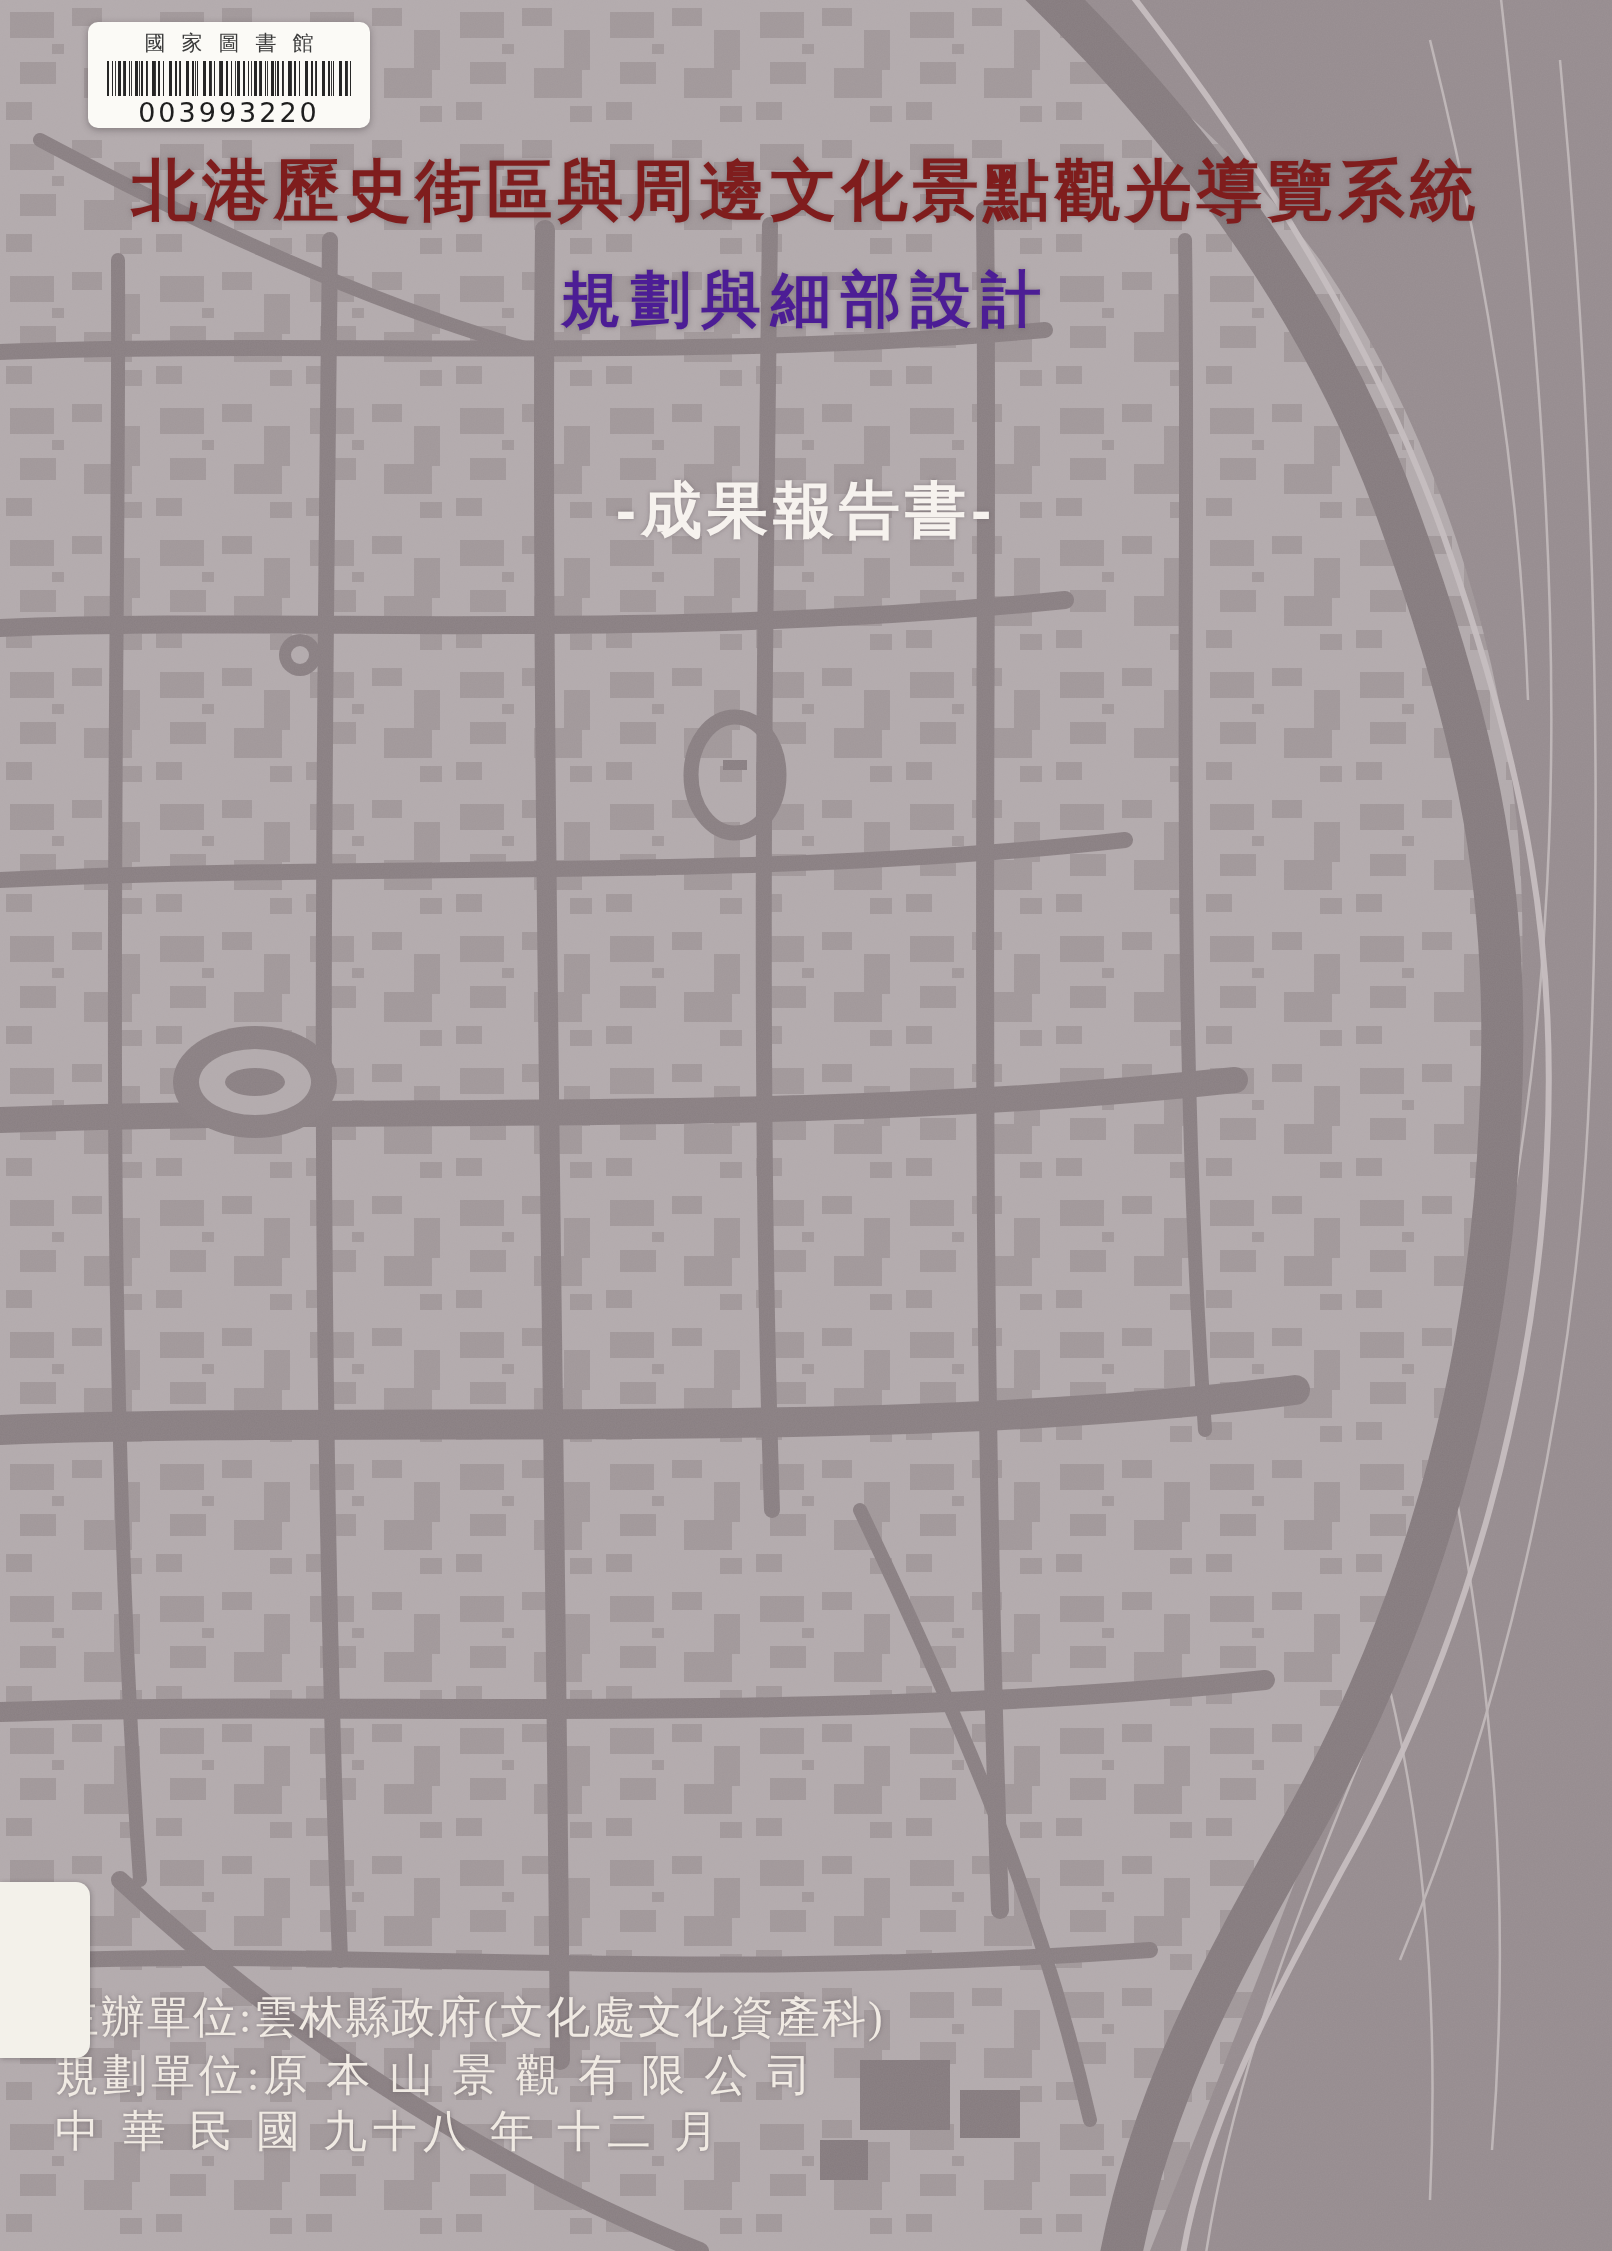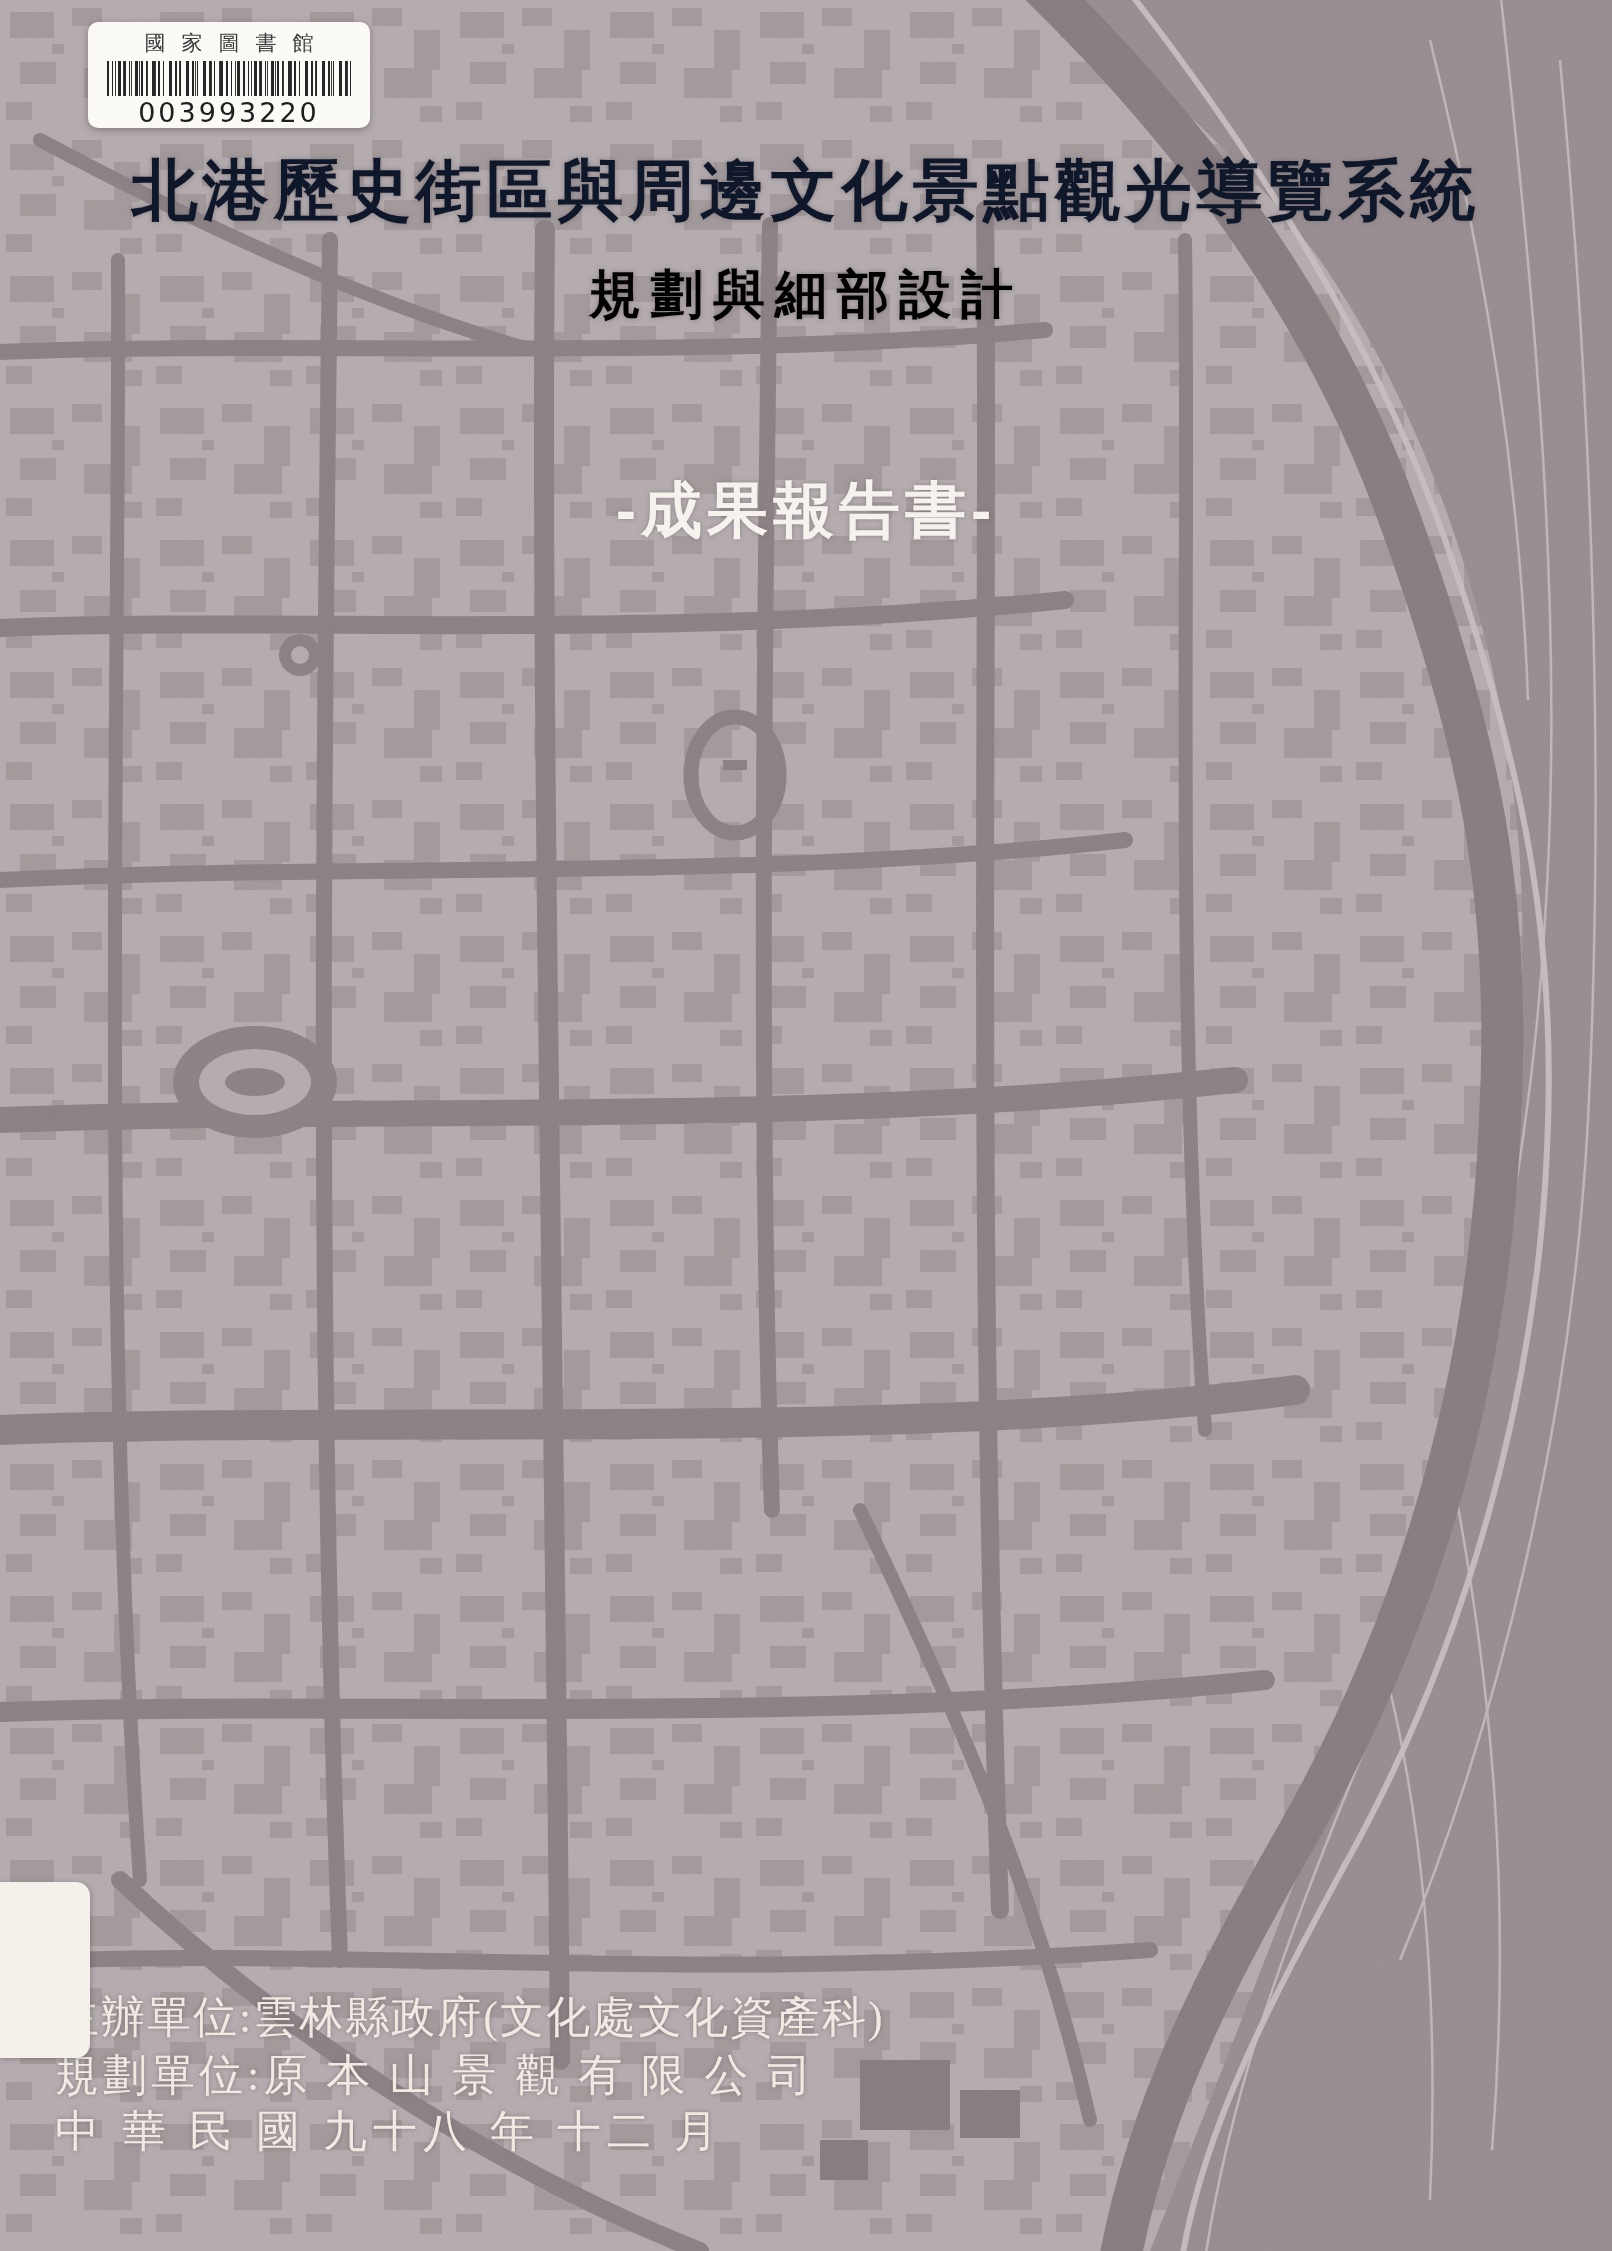--- a/index.html
+++ b/index.html
@@ -27,25 +27,25 @@
       repeating-linear-gradient(90deg,#3a3a3a 0 1px,rgba(0,0,0,0) 1px 8px);
   }
   .barcode-number{
     font-size:27px;color:#1e1e1e;letter-spacing:3px;margin-top:1px;
     font-family:"DejaVu Sans",sans-serif;
   }
 
   
   .title-block{position:absolute;left:0;top:146px;width:100%;text-align:center;z-index:4;}
   .title-line1{
-    font-size:66px;font-weight:bold;color:#0f172a;letter-spacing:5px;white-space:nowrap;
+    font-size:66px;font-weight:bold;color:#7f1d1d;letter-spacing:5px;white-space:nowrap;
     text-shadow:0 0 5px rgba(110,100,105,.65);
   }
   .title-line2{
-    font-size:52px;font-weight:bold;color:#000000;letter-spacing:10px;margin-top:24px;
+    font-size:60px;font-weight:bold;color:#4c1d95;letter-spacing:10px;margin-top:24px;
     text-shadow:0 0 5px rgba(110,100,105,.65);
   }
   .subtitle{
     position:absolute;left:0;top:470px;width:100%;text-align:center;z-index:4;
     font-size:61px;font-weight:bold;color:#f6f2ee;letter-spacing:5px;
     text-shadow:0 0 4px rgba(110,100,105,.6);
   }
 
   
   .footer-line{

